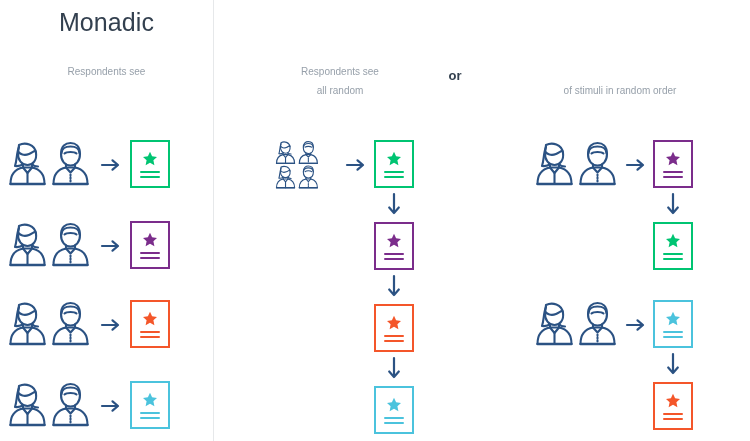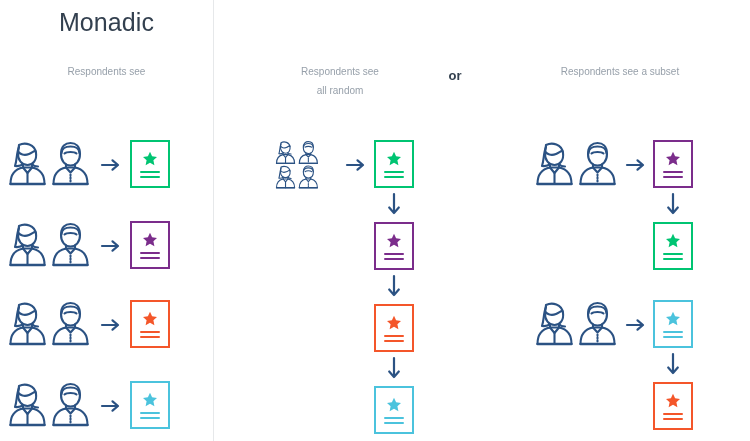--- a/index.html
+++ b/index.html
@@ -97,21 +97,22 @@
   </div>
 
   <div class="sub" id="sub-1" style="left: 245px; top: 62px; width: 190px; color: rgb(151, 160, 170);">
     <span>Respondents see</span><br>
     <span>all random</span>
   </div>
 
   <div class="or-label" id="or-label" style="left: 430px; top: 68px; width: 50px;">or</div>
 
   <div class="sub" id="sub-2" style="left: 495px; top: 62px; width: 250px; color: rgb(151, 160, 170);">
-    <span>Respondents see a subset</span><br>
+    <br>
+    <span>of stimuli in random order</span>
   </div>
 
   <div id="graphics-layer">
       <div class="people" style="left:8px;top:140px;height:52px">
             <svg viewBox="0 0 86 52" width="86" height="52" xmlns="http://www.w3.org/2000/svg">
           <g transform="translate(0,0)">
       <g transform="translate(0,0)">
         <path d="M11 5 C17 2, 27 4, 28 13 C29 20, 25 25, 19.5 25 C14 25, 9.5 20, 10 13 Z" style="fill:none;stroke:#2b5283;stroke-width:2.1;stroke-linecap:round;stroke-linejoin:round"></path>
         <path d="M10.5 12 C12 14, 16 16, 21 14 C25 12.5, 27.5 9, 28 12.5" style="fill:none;stroke:#2b5283;stroke-width:2.1;stroke-linecap:round;stroke-linejoin:round"></path>
         <path d="M11 7 C8.5 13, 9 20, 7 26 C11 26.5, 13.5 25.5, 15 24" style="fill:none;stroke:#2b5283;stroke-width:2.1;stroke-linecap:round;stroke-linejoin:round"></path>

